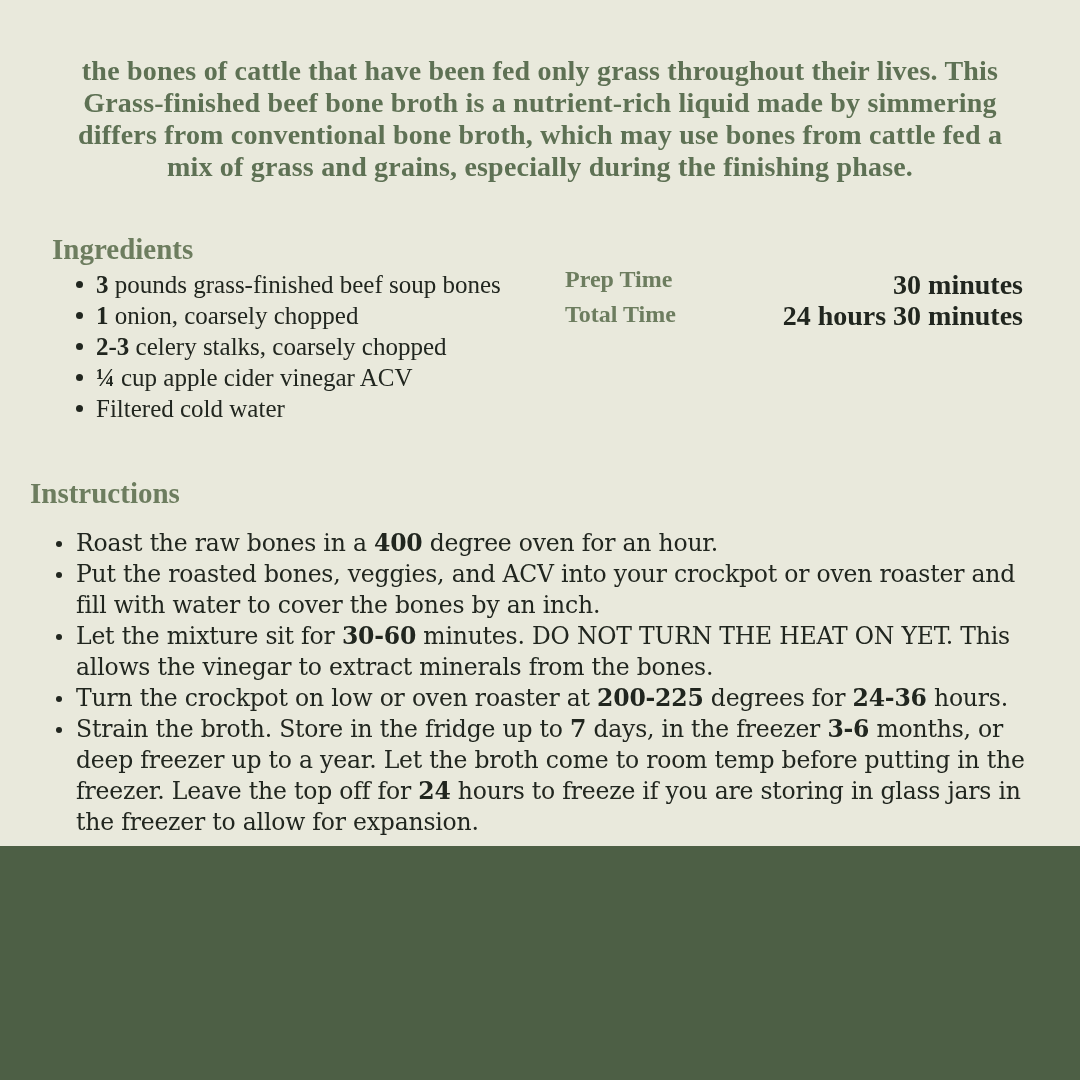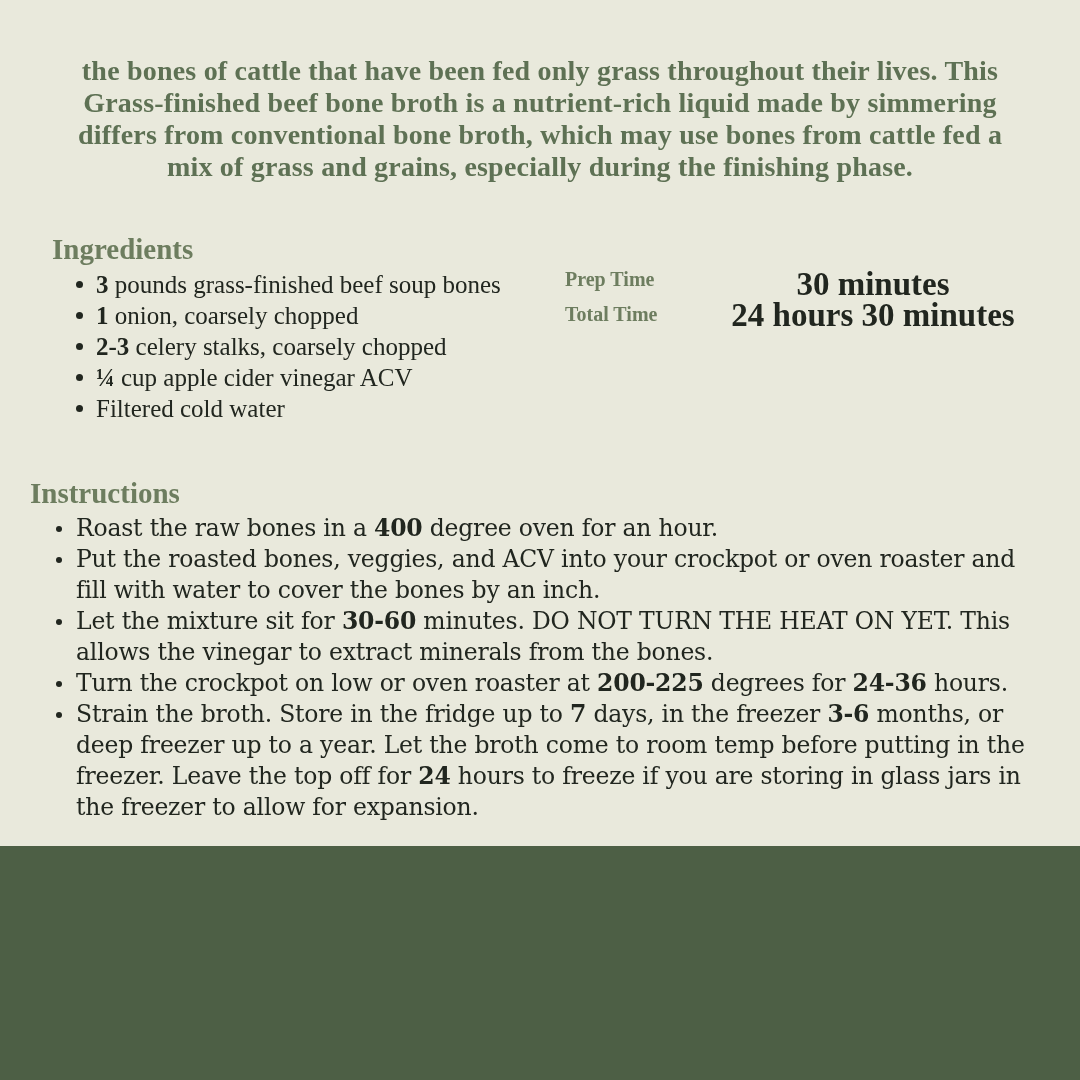--- a/index.html
+++ b/index.html
@@ -19,26 +19,26 @@
   .ingredients { position:absolute; left:52px; top:232px; width:530px; }
   .ingredients ul { list-style:none; margin-top:3px;font-family:Liberation Serif, serif; }
   .ingredients li { position:relative; font-size:25px; line-height:31px; padding-left:44px; }
   .ingredients li::before {
     content:""; position:absolute; left:24px; top:12px;
     width:7px; height:7px; border-radius:50%; background:#21261f;
   }
   b { font-weight:700; }
 
   .times { position:absolute; left:565px; top:262px; display:flex; }
-  .t-labels { width:152px; font-weight:700; font-size:20px; line-height:35px; color:#6d7d5f; }
-  .t-values { width:300px; margin-left:6px; margin-top:7px; text-align:center;
-              font-weight:600; font-size:33px; line-height:31px; color:#21261f; }
+  .t-labels { width:152px; font-weight:700; font-size:24px; line-height:35px; color:#6d7d5f; }
+  .t-values { width:300px; margin-left:6px; margin-top:7px; text-align:right;
+              font-weight:600; font-size:28px; line-height:31px; color:#21261f; }
 
   .instructions { position:absolute; left:30px; top:476px; width:1012px; }
-  .instructions ul { list-style:none; margin-top:3px; }
+  .instructions ul { list-style:none; margin-top:18px; }
   .instructions li {
     position:relative; font-family:"DejaVu Serif", serif;
     font-size:23.5px; line-height:31px; padding-left:46px; letter-spacing:-.2px;
   }
   .instructions li::before {
     content:""; position:absolute; left:26px; top:13px;
     width:6px; height:6px; border-radius:50%; background:#21261f;
   }
 
   .footer { position:absolute; left:0; top:846px; width:1080px; height:234px; background:#4d5f45; }

